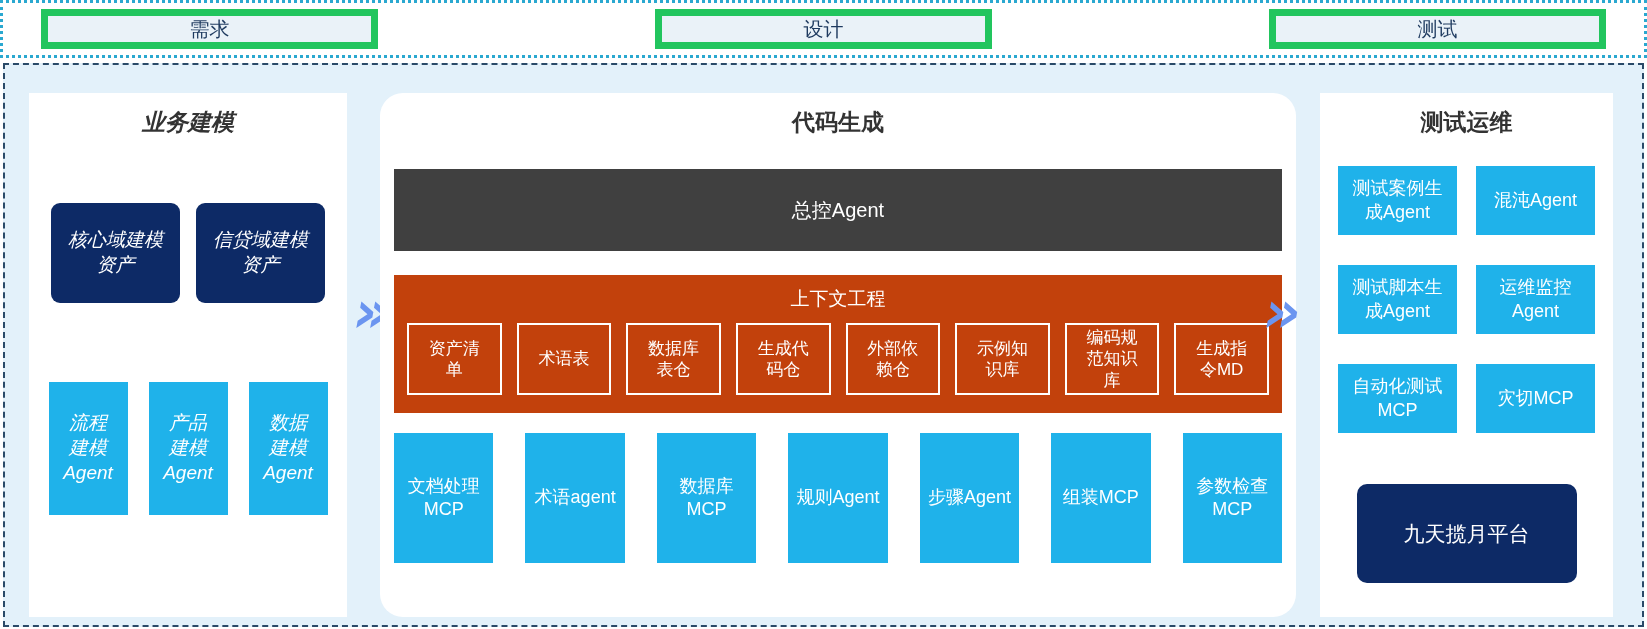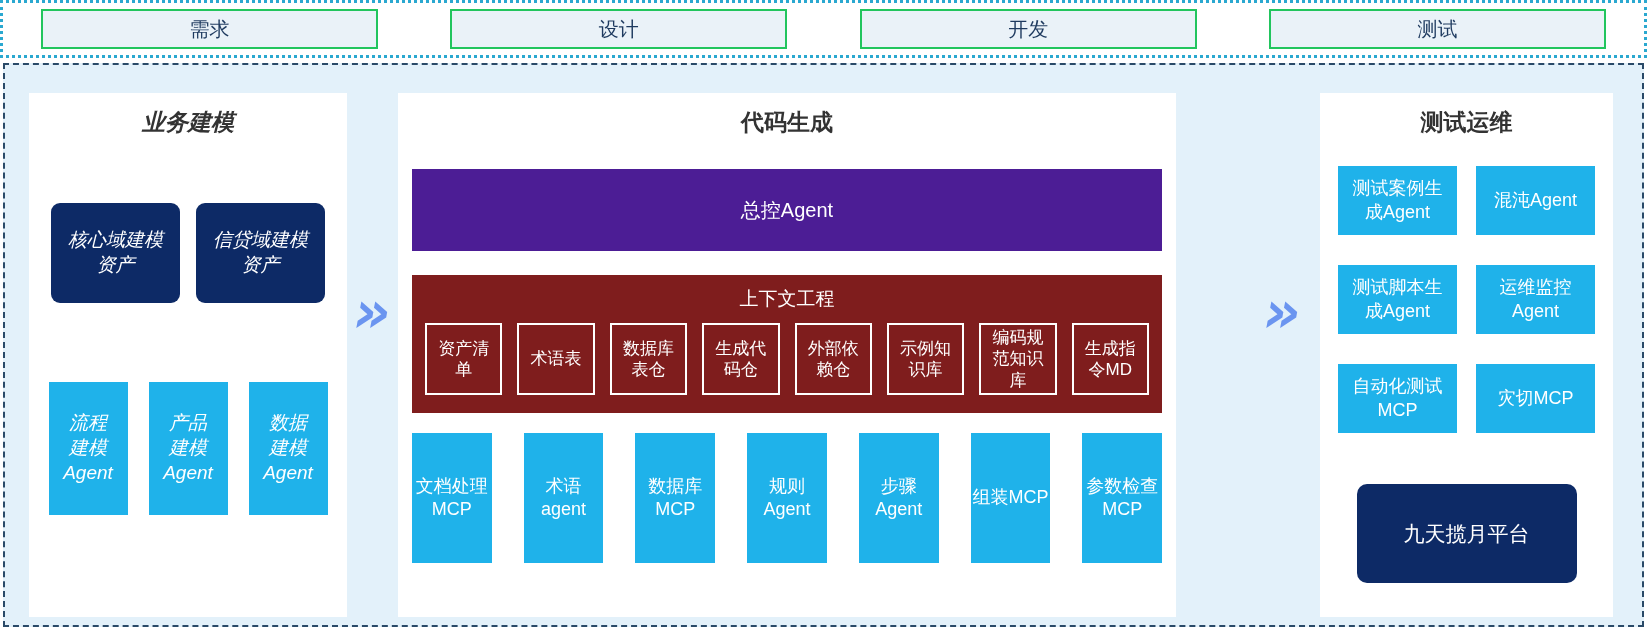--- a/index.html
+++ b/index.html
@@ -16,38 +16,38 @@
     position: absolute; left: 0; top: 0;
     width: 1647px; height: 58px;
     background: #ffffff;
     border: 3px dotted #2AA8D0;
     display: flex; align-items: center; justify-content: space-between;
     padding: 0 38px;
   }
   .phase-box {
     width: 337px; height: 40px;
     background: #EAF2F8;
-    border: 2px solid #22c55e;
+    border: 7px solid #22c55e;
     display: flex; align-items: center; justify-content: center;
     font-size: 20px; color: #1E3A5F;
   }
 
   
   .main-panel {
     position: absolute; left: 3px; top: 63px;
     width: 1641px; height: 564px;
     background: #E3F1FA;
     border: 2px dashed #2A4A68;
   }
   .panel {
     position: absolute; top: 28px; height: 524px;
     background: #ffffff;
   }
   #panel-left  { left: 24px;   width: 318px; font-style: italic; }
-  #panel-mid   { left: 393px;  width: 778px; }
+  #panel-mid   { left: 375px;  width: 916px; border-radius: 23px; }
   #panel-right { left: 1315px; width: 293px; }
 
   .panel-title {
     margin-top: 14px;
     text-align: center;
     font-size: 23px; font-weight: bold; color: #333333;
   }
 
   .cyanbox, .navybox {
     display: flex; align-items: center; justify-content: center;
@@ -59,26 +59,26 @@
 
   
   .asset-row { display: flex; justify-content: center; gap: 16px; margin-top: 65px; }
   .asset-box { width: 129px; height: 100px; font-size: 19px; }
   .agent-row { display: flex; justify-content: center; gap: 21px; margin-top: 79px; }
   .agent-box { width: 79px; height: 133px; font-size: 19px; }
 
   
   .master-bar {
     margin: 31px 14px 0; height: 82px;
-    background: #4c1d95; color: #ffffff; font-size: 20px;
+    background: #404040; color: #ffffff; font-size: 20px;
     display: flex; align-items: center; justify-content: center;
   }
   .context-box {
     margin: 24px 14px 0; height: 138px;
-    background: #7f1d1d;
+    background: #c2410c;
     padding: 11px 13px 0;
   }
   .context-title { text-align: center; color: #ffffff; font-size: 19px; }
   .context-items { display: flex; gap: 15px; margin-top: 11px; }
   .context-item {
     flex: 1; height: 72px;
     border: 2px solid #ffffff;
     background: transparent;
     font-size: 17px; line-height: 1.25;
   }
@@ -108,21 +108,20 @@
   }
   #chevron-1 { left: 348px; }
   #chevron-2 { left: 1258px; }
 </style>
 </head>
 <body>
 
 <div class="top-band">
   <div class="phase-box">需求</div>
   <div class="phase-box">设计</div>
-  <div class="phase-box">开发</div>
   <div class="phase-box">测试</div>
 </div>
 
 <div class="main-panel">
 
   <section class="panel" id="panel-left">
     <div class="panel-title">业务建模</div>
     <div class="asset-row">
       <div class="navybox asset-box">核心域建模
 资产</div>

